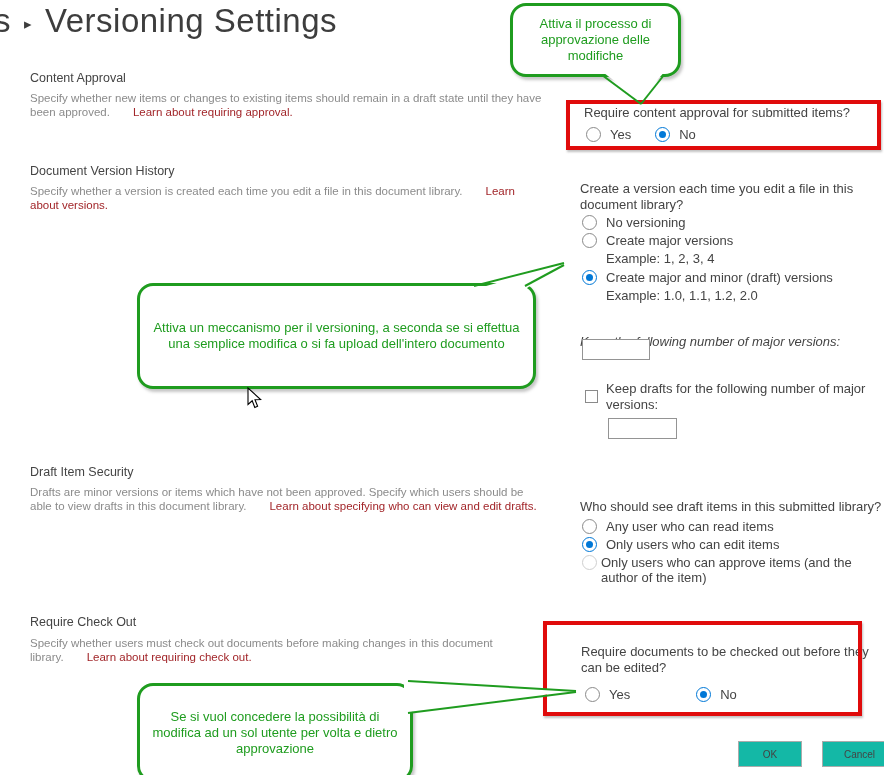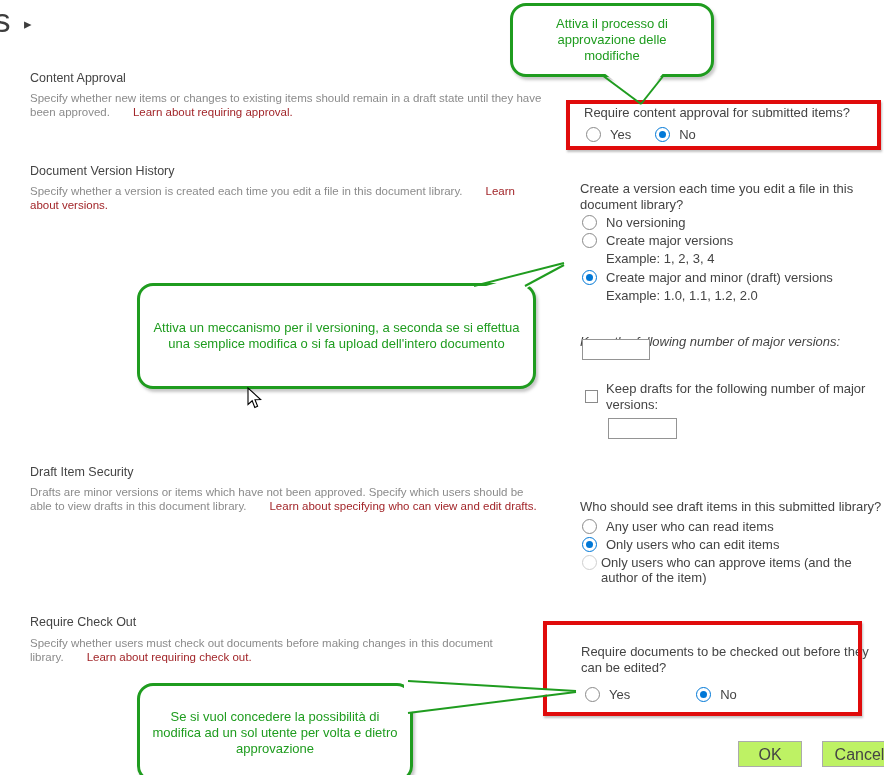--- a/index.html
+++ b/index.html
@@ -55,30 +55,31 @@
     border:3px solid #1f9c1f; border-radius:16px; background:#fff;
     color:#1f9c1f; font-size:13px; line-height:16px; text-align:center;
     display:flex; align-items:center; justify-content:center;
     box-shadow:2px 3px 3px rgba(130,130,130,.45);
   }
   .tail { position:absolute; z-index:6; pointer-events:none; }
   .cursor { position:absolute; z-index:7; }
 
   
   .btn {
-    position:absolute; height:26px; border:1px solid #ababab; background:#bef264;
-    color:#444; font-size:16px; text-align:center; line-height:24px; cursor:pointer;
+    position:absolute; height:26px; border:1px solid #ababab; background:#14b8a6;
+    color:#444; font-size:10px; text-align:center; line-height:24px; cursor:pointer;
   }
 </style>
 </head>
 <body>
 
 <div class="page-title">
   <span>s</span>
   <span class="crumb-sep">▸</span>
+  <span>Versioning Settings</span>
 </div>
 
 <div class="sec-h" style="top:71px">Content Approval</div>
 <p class="sec-d" style="top:92px"><span>Specify whether new items or changes to existing items should remain in a draft state until they have been approved.</span><a class="lnk">Learn about requiring approval.</a></p>
 
 <div class="sec-h" style="top:164px">Document Version History</div>
 <p class="sec-d" style="top:185px"><span>Specify whether a version is created each time you edit a file in this document library.</span><a class="lnk">Learn about versions.</a></p>
 
 <div class="sec-h" style="top:465px">Draft Item Security</div>
 <p class="sec-d" style="top:486px"><span>Drafts are minor versions or items which have not been approved. Specify which users should be able to view drafts in this document library.</span><a class="lnk">Learn about specifying who can view and edit drafts.</a></p>
@@ -148,21 +149,21 @@
   <div class="opt-row">
     <span class="radio"></span>
     <span>Yes</span>
   </div>
   <div class="opt-row">
     <span class="radio sel"></span>
     <span>No</span>
   </div>
 </div>
 
-<div class="callout" style="left:510px; top:3px; width:204px; height:74px; padding:4px 20px;">
+<div class="callout" style="left:510px; top:3px; width:171px; height:74px; padding:4px 20px;">
   <span>Attiva il processo di approvazione delle modifiche</span>
 </div>
 <svg class="tail" style="left:590px; top:65px;" width="90" height="45" viewBox="590 65 90 45">
   <polygon points="600,70 640,100 666,70" fill="#ffffff"></polygon>
   <line x1="602" y1="75" x2="641" y2="104" stroke="#1f9c1f" stroke-width="2"></line>
   <line x1="664" y1="75" x2="641" y2="104" stroke="#1f9c1f" stroke-width="2"></line>
 </svg>
 
 <div class="callout" style="left:137px; top:283px; width:399px; height:106px; padding:1px 12px;">
   <span style="width:372px;">Attiva un meccanismo per il versioning, a seconda se si effettua una semplice modifica o si fa upload dell'intero documento</span>

